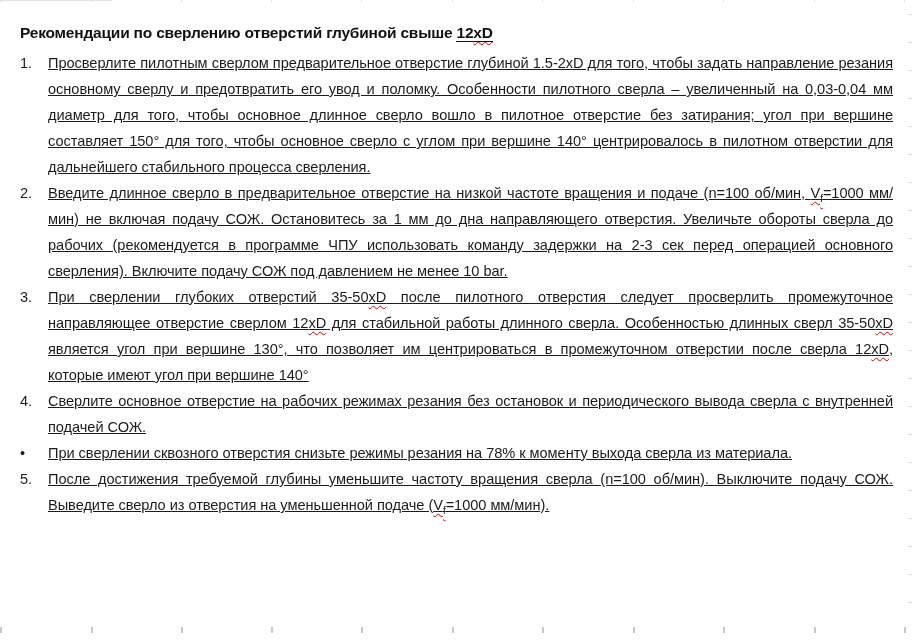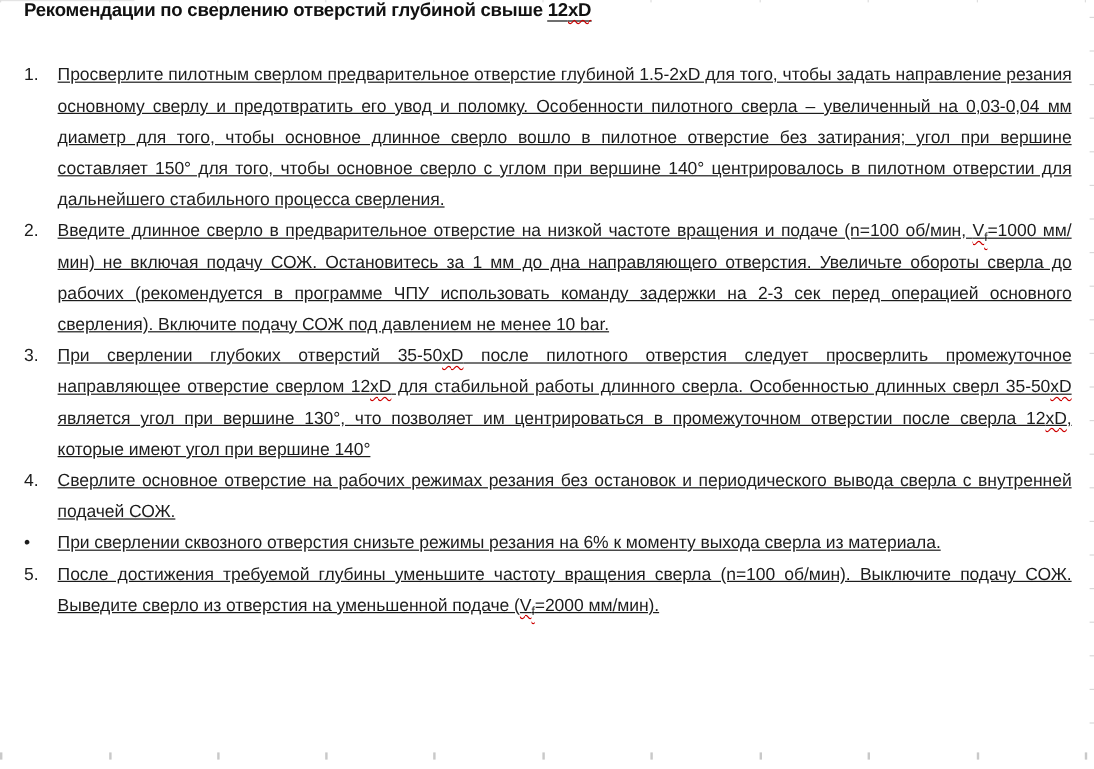--- a/index.html
+++ b/index.html
@@ -1,18 +1,18 @@
 <!DOCTYPE html>
 <html><head>
 <meta charset="utf-8">
 <style>
   html,body{margin:0;padding:0;background:#ffffff;}
   body{width:912px;height:641px;overflow:hidden;font-family:"Liberation Sans",sans-serif;}
   .page{position:relative;width:912px;height:641px;background:#ffffff;overflow:hidden;}
-  .doc-title{position:absolute;left:20px;top:0;font-size:15.5px;font-weight:700;color:#111111;letter-spacing:-0.2px;white-space:nowrap;}
+  .doc-title{position:absolute;left:20px;top:24px;font-size:15.5px;font-weight:700;color:#111111;letter-spacing:-0.2px;white-space:nowrap;}
   .items{position:absolute;left:20px;top:50px;width:873px;margin:0;padding:0;list-style:none;}
   .item{display:flex;font-size:14.6px;line-height:26px;color:#1c1c1c;letter-spacing:-0.05px;}
   .marker{width:28px;flex:none;}
   .ibody{flex:1;text-align:justify;text-align-last:left;text-decoration:underline;}
   sub{font-size:10px;line-height:0;}
   .sq{text-decoration-line:underline;text-decoration-style:wavy;text-decoration-color:#cc0000;text-decoration-thickness:1px;text-underline-offset:3px;text-decoration-skip-ink:none;}
   .u{border-bottom:1.6px solid #111111;}
   .tick{position:absolute;background:#c9c9c9;}
   .tick-top{position:absolute;background:#dedede;}
   .tick-right{position:absolute;background:#d9d9d9;}
@@ -36,25 +36,25 @@
       <li class="item">
         <span class="marker">3.</span>
         <div class="ibody"><span>При сверлении глубоких отверстий 35-50</span><span class="sq">xD</span><span> после пилотного отверстия следует просверлить промежуточное направляющее отверстие сверлом 12</span><span class="sq">xD</span><span> для стабильной работы длинного сверла. Особенностью длинных сверл 35-50</span><span class="sq">xD</span><span> является угол при вершине 130°, что позволяет им центрироваться в промежуточном отверстии после сверла 12</span><span class="sq">xD</span><span>, которые имеют угол при вершине 140°</span></div>
       </li>
       <li class="item">
         <span class="marker">4.</span>
         <div class="ibody"><span>Сверлите основное отверстие на рабочих режимах резания без остановок и периодического вывода сверла с внутренней подачей СОЖ.</span></div>
       </li>
       <li class="item">
         <span class="marker">•</span>
-        <div class="ibody"><span>При сверлении сквозного отверстия снизьте режимы резания на 6% к моменту выхода сверла из материала.</span></div>
+        <div class="ibody"><span>При сверлении сквозного отверстия снизьте режимы резания на 78% к моменту выхода сверла из материала.</span></div>
       </li>
       <li class="item">
         <span class="marker">5.</span>
-        <div class="ibody"><span>После достижения требуемой глубины уменьшите частоту вращения сверла (n=100 об/мин). Выключите подачу СОЖ. Выведите сверло из отверстия на уменьшенной подаче (</span><span class="sq">V</span><sub><span class="sq">f</span></sub><span>=2000 мм/мин).</span></div>
+        <div class="ibody"><span>После достижения требуемой глубины уменьшите частоту вращения сверла (n=100 об/мин). Выключите подачу СОЖ. Выведите сверло из отверстия на уменьшенной подаче (</span><span class="sq">V</span><sub><span class="sq">f</span></sub><span>=1000 мм/мин).</span></div>
       </li>
     </ol>
 <div class="tick" style="left: 0px; top: 627px; width: 1.5px; height: 6px;"></div>
     <div class="tick-top" style="left: 0px; top: 0px; width: 1px; height: 2px;"></div>
     <div class="tick" style="left: 91px; top: 627px; width: 1.5px; height: 6px;"></div>
     <div class="tick-top" style="left: 91px; top: 0px; width: 1px; height: 2px;"></div>
     <div class="tick" style="left: 181px; top: 627px; width: 1.5px; height: 6px;"></div>
     <div class="tick-top" style="left: 181px; top: 0px; width: 1px; height: 2px;"></div>
     <div class="tick" style="left: 271px; top: 627px; width: 1.5px; height: 6px;"></div>
     <div class="tick-top" style="left: 271px; top: 0px; width: 1px; height: 2px;"></div>

